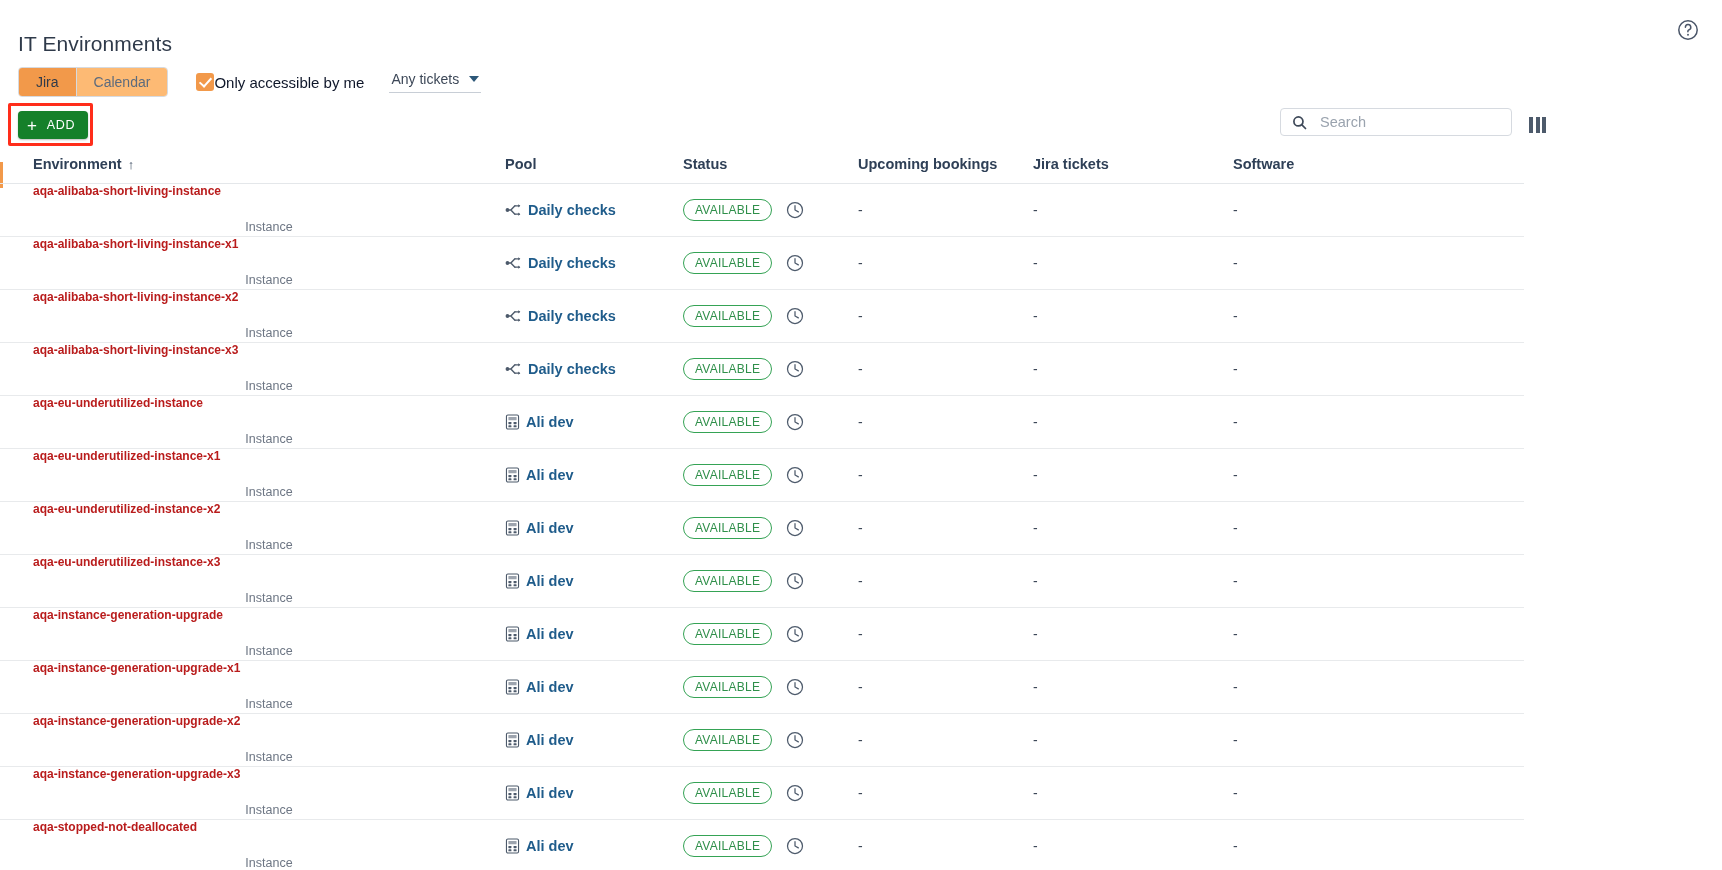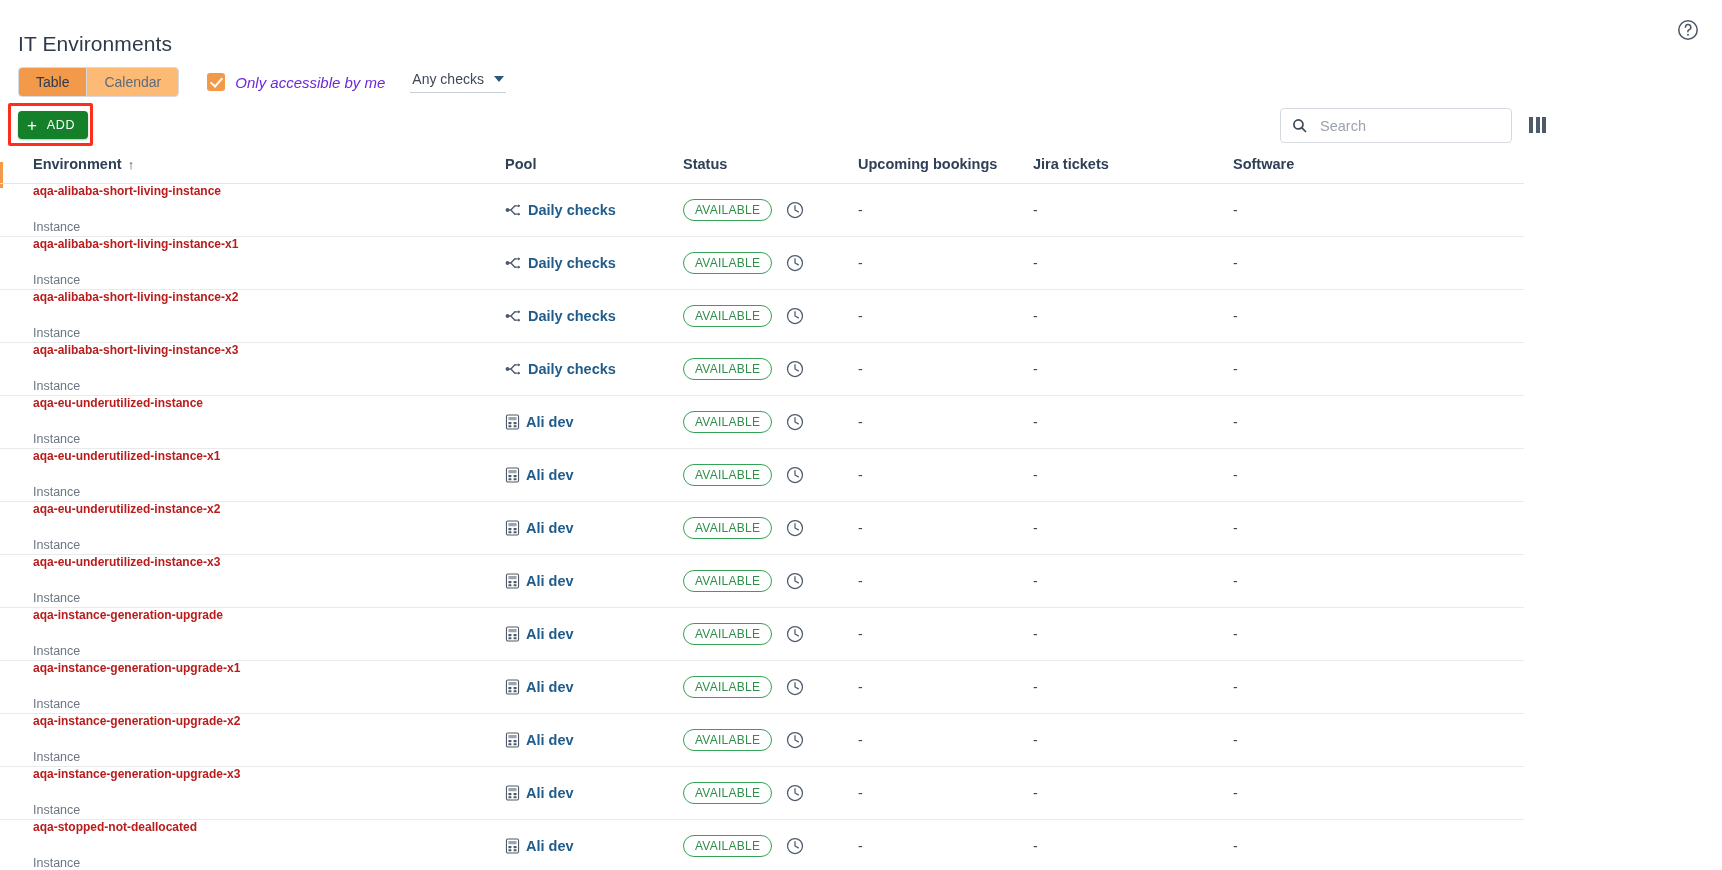--- a/index.html
+++ b/index.html
@@ -80,25 +80,23 @@
   .chk-box::after {
     content: "";
     position: absolute;
     left: 6px; top: 2px;
     width: 5px; height: 10px;
     border: solid #fff;
     border-width: 0 2px 2px 0;
     transform: rotate(42deg);
   }
   .chk-label {
-    margin-left: 10px;
     font-size: 15px;
-    color: #6d28d9;
+    color: #0f172a;
     white-space: nowrap;
-    font-style: italic;
   }
 
   .status-select {
     margin-left: 25px;
     display: flex; align-items: center;
     border-bottom: 1px solid #c8ced6;
     padding: 0 2px 5px 2px;
     cursor: pointer;
     min-width: 83px;
     justify-content: space-between;
@@ -143,21 +141,21 @@
     font-size: 17px;
     line-height: 1;
     margin-right: 9px;
     font-weight: 400;
   }
 
   
   .search-box {
     position: absolute;
     right: 210px; top: 108px;
-    width: 232px; height: 35px;
+    width: 232px; height: 28px;
     border: 1px solid #d6dae0;
     border-radius: 4px;
     display: flex; align-items: center;
     padding: 0 10px;
     background: #fff;
   }
   .search-box svg { flex: none; color: #3d4858; }
   .search-input {
     border: none; outline: none;
     font-size: 14.5px;
@@ -222,20 +220,21 @@
     color: #b91c1c;
     font-weight: 700;
     cursor: pointer;
     line-height: 1.15;
   }
   .env-sub {
     font-size: 12.5px;
     color: #6d7684;
     margin-top: 21px;
     line-height: 1.15;
+    text-align: center;
   }
 
   .pool-cell { display: flex; }
   .pool-cell .picon { flex: none; margin-right: 6px; color: #4d5a6b; display: flex; }
   .pool-name {
     font-size: 14.5px;
     color: #1f5c8b;
     font-weight: 700;
     cursor: pointer;
     white-space: nowrap;
@@ -279,32 +278,32 @@
   <div class="help-icon">
     <svg width="24" height="24" viewBox="0 0 24 24" fill="none" stroke="currentColor" stroke-width="1.5">
       <circle cx="12" cy="12" r="9.2"></circle>
       <path d="M9.4 9.2a2.7 2.7 0 1 1 3.3 2.7c-.6.2-.8.7-.8 1.3v.5" stroke-linecap="round"></path>
       <circle cx="12" cy="16.8" r=".95" fill="currentColor" stroke="none"></circle>
     </svg>
   </div>
 
   <div class="toolbar">
     <div class="seg">
-      <button class="seg-btn active">Table</button>
+      <button class="seg-btn active">Jira</button>
       <div class="seg-sep"></div>
       <button class="seg-btn">Calendar</button>
     </div>
 
     <div class="chk-wrap">
       <span class="chk-box"></span>
       <span class="chk-label">Only accessible by me</span>
     </div>
 
     <div class="status-select">
-      <span class="lbl">Any checks</span>
+      <span class="lbl">Any tickets</span>
       <span class="caret"></span>
     </div>
   </div>
 
   <div class="add-highlight"></div>
   <button class="add-btn">
     <span class="plus">+</span>
     <span>ADD</span>
   </button>
 

